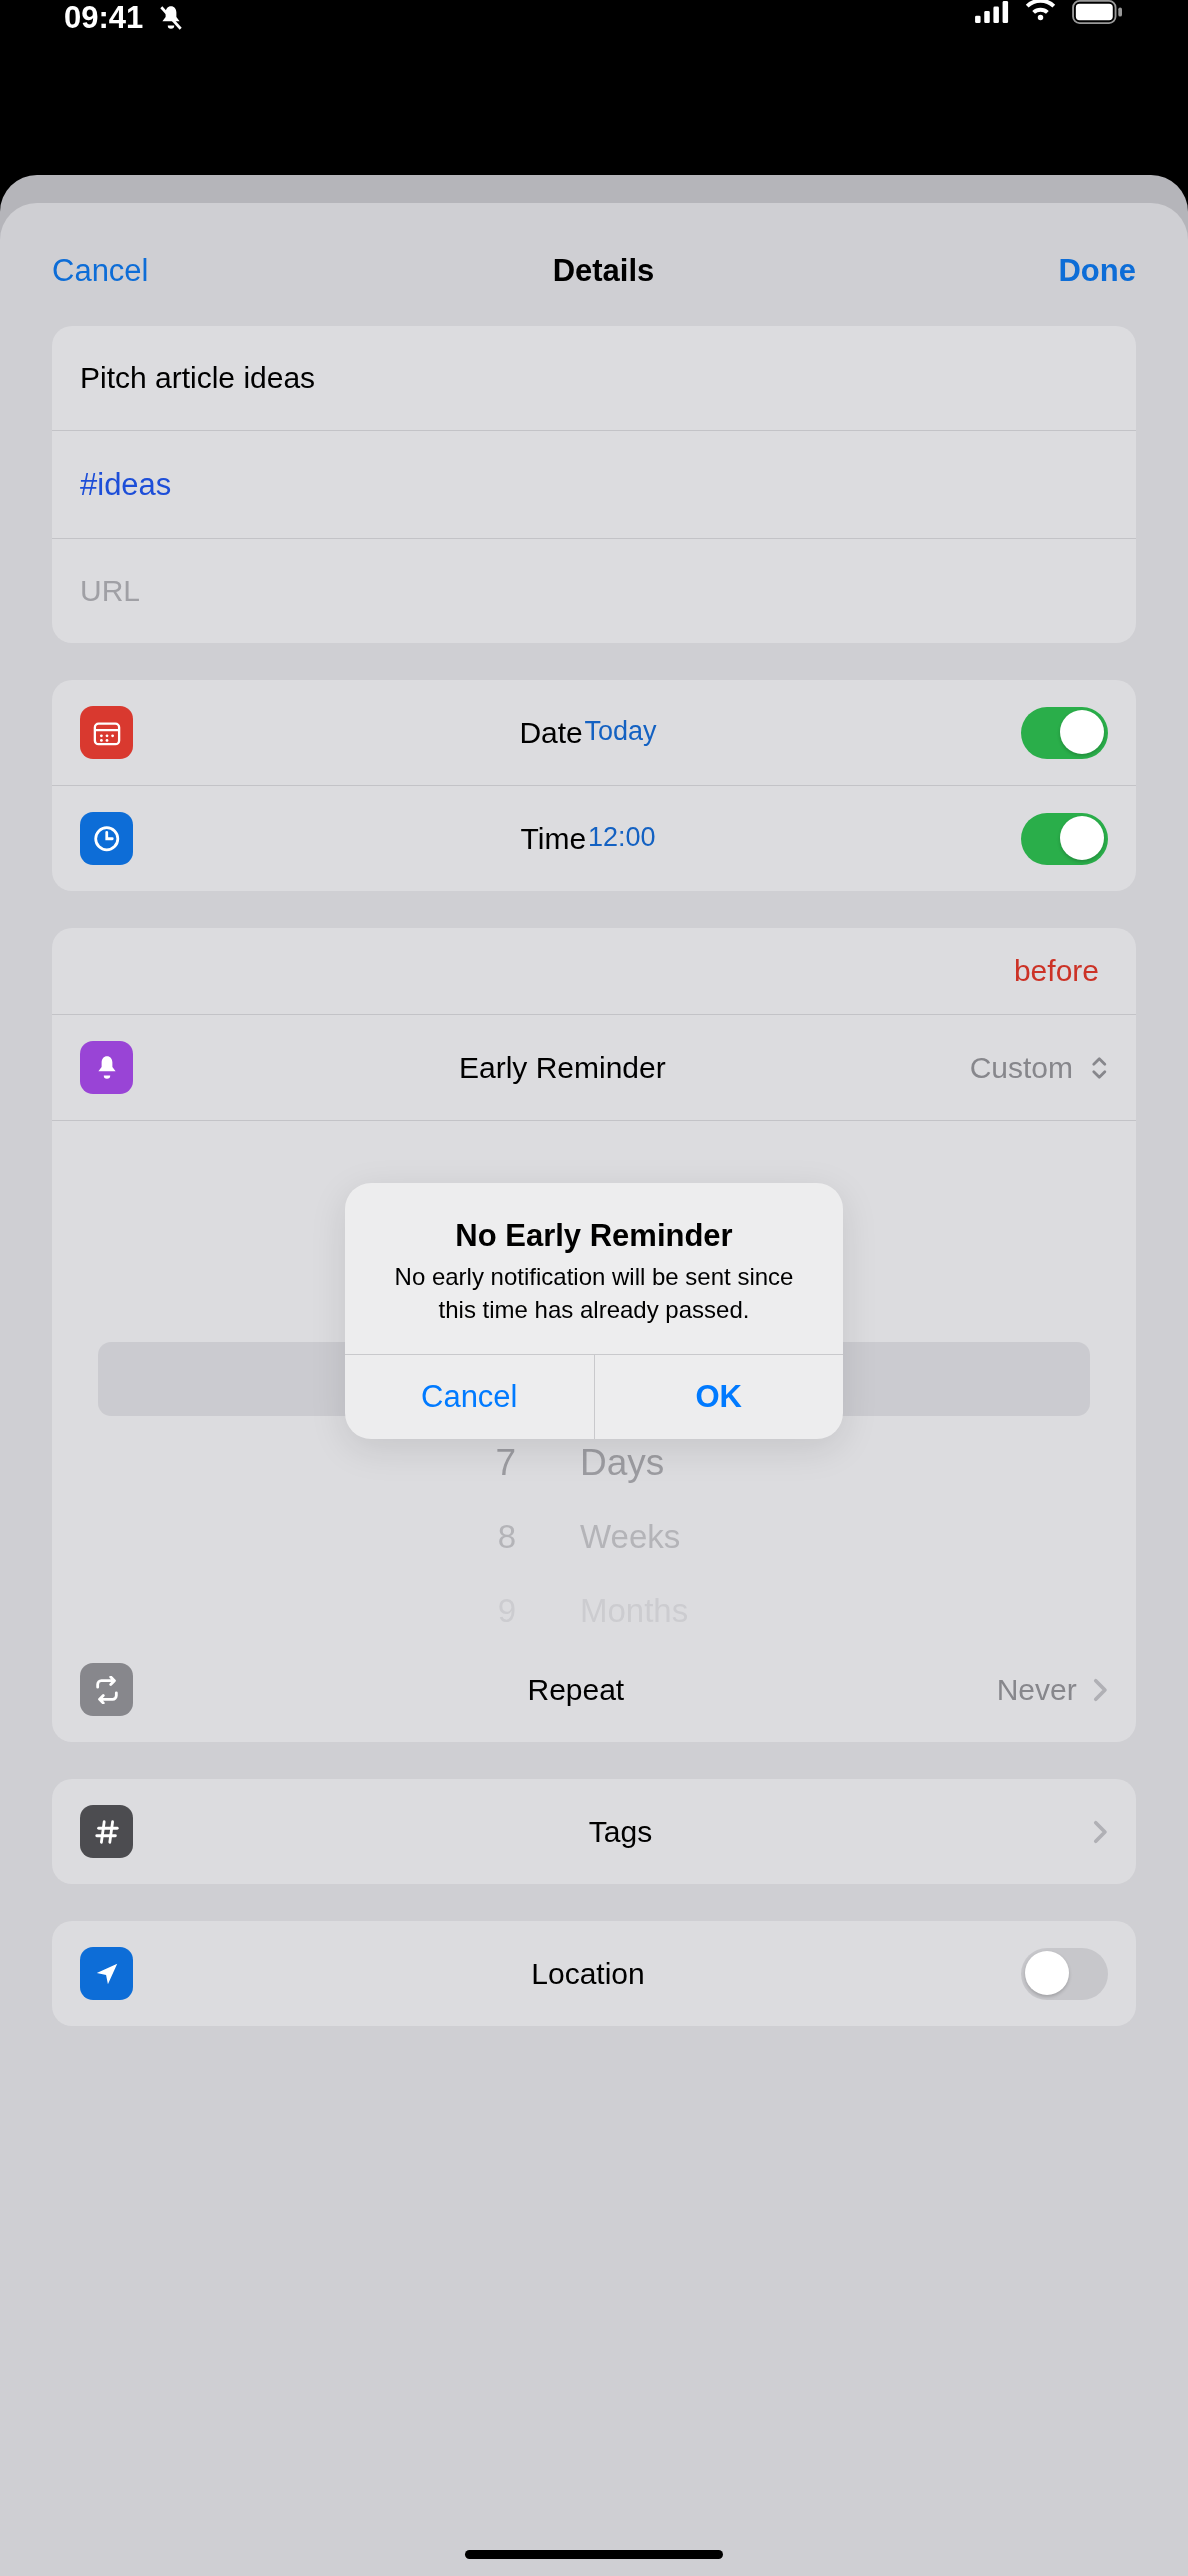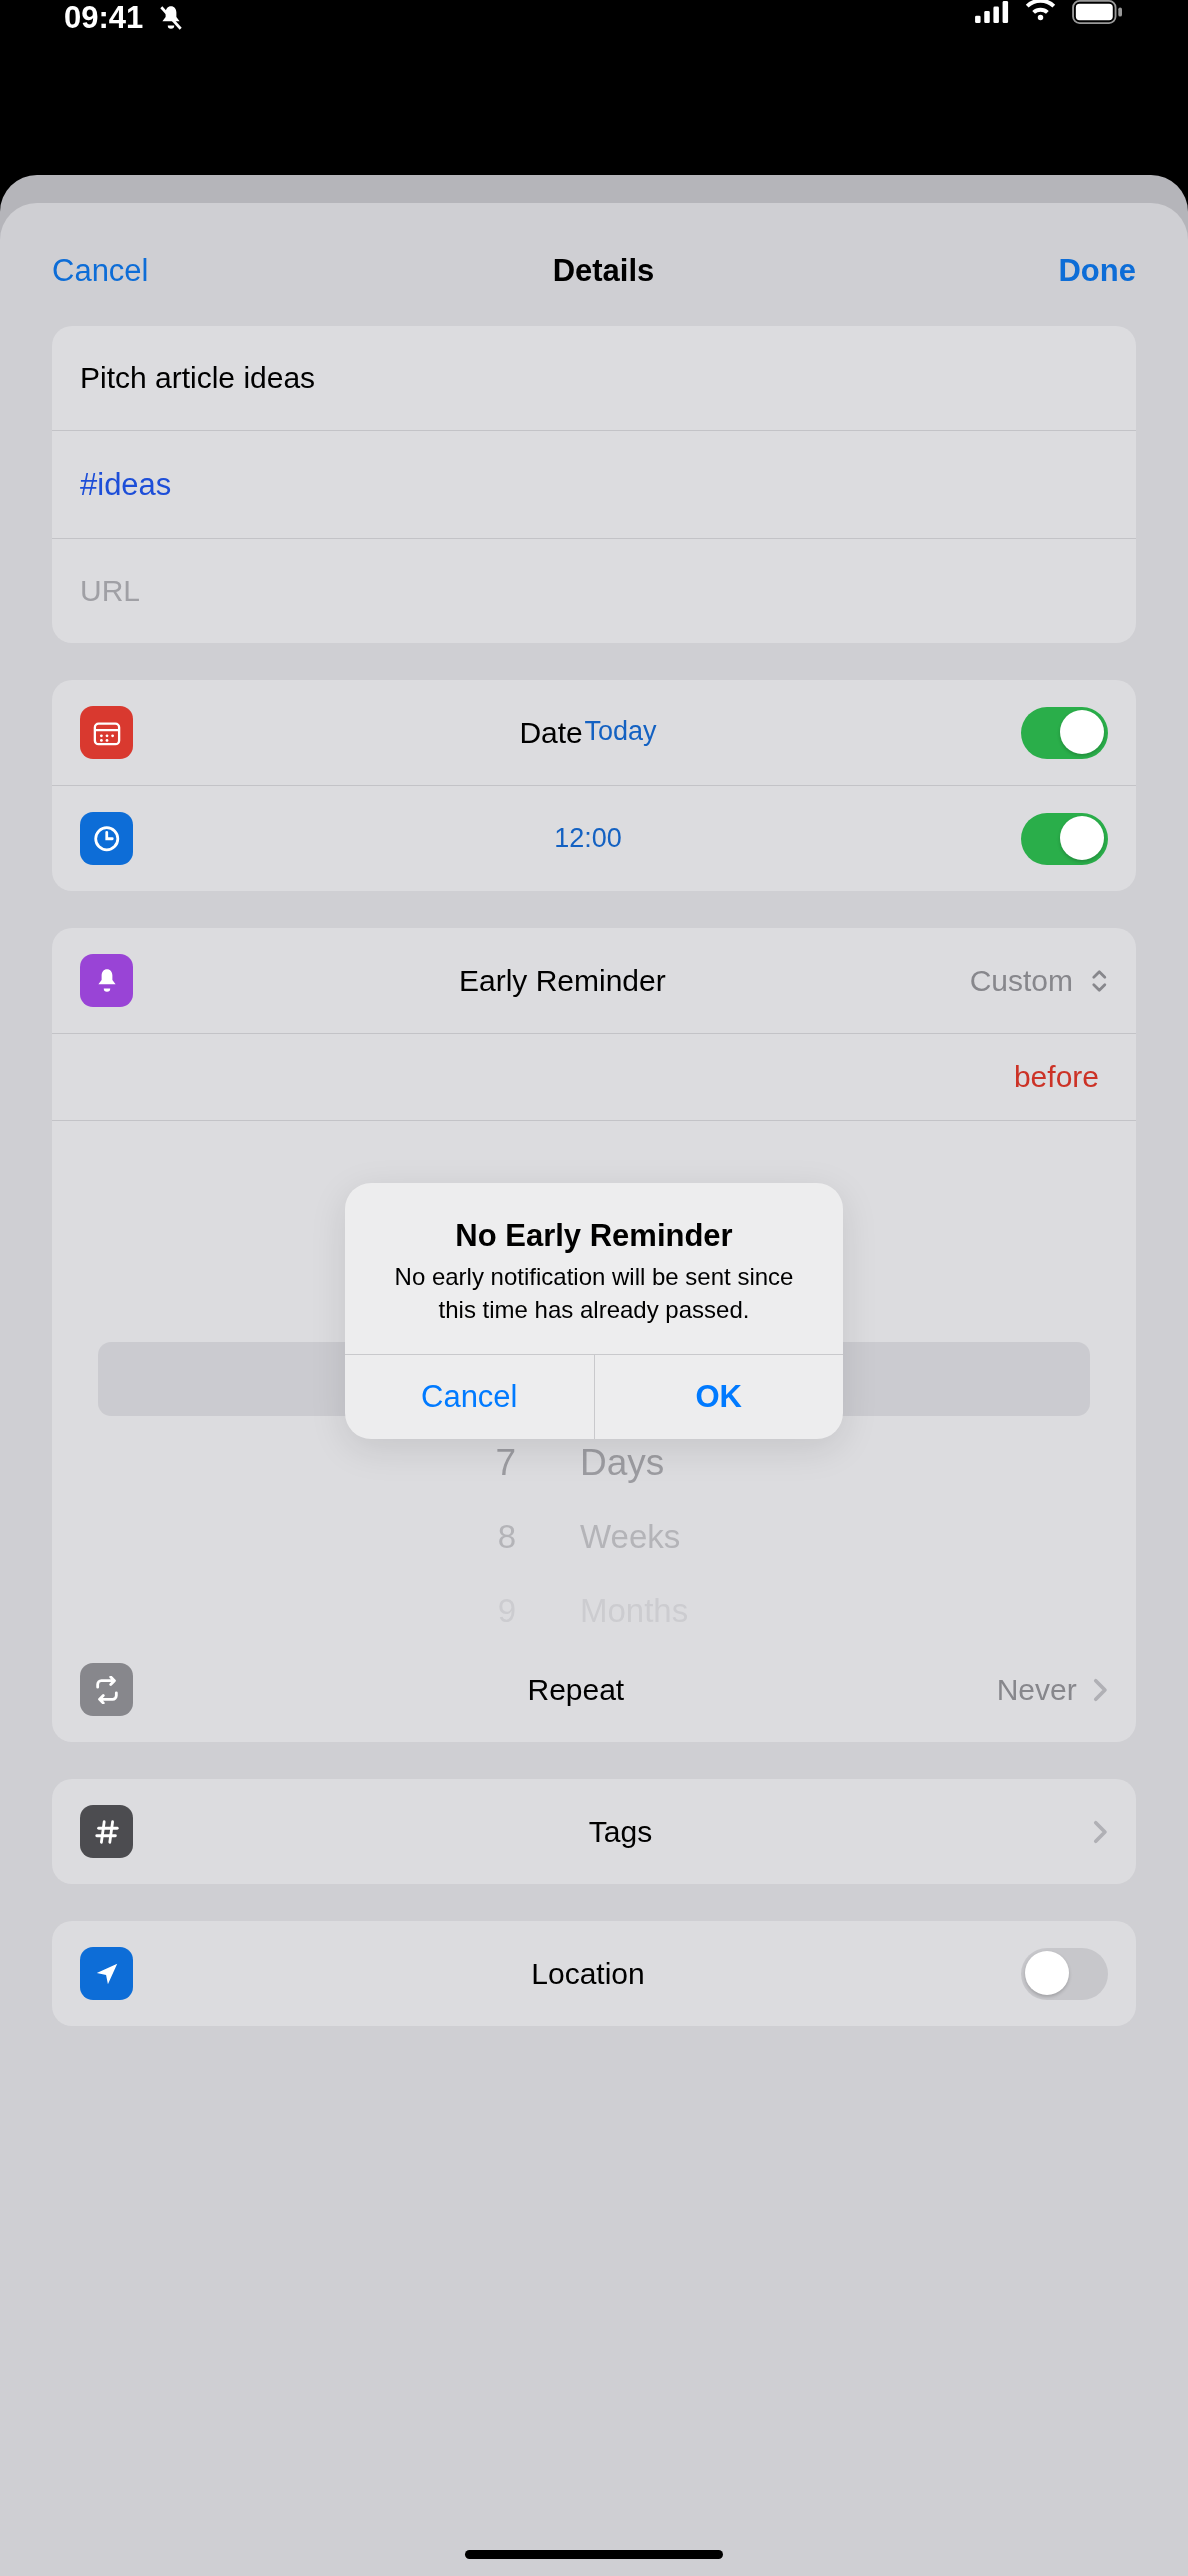--- a/index.html
+++ b/index.html
@@ -205,47 +205,48 @@
         </div>
     </div>
     <div class="row">
       <div class="row-icon icon-blue">
         <svg width="29.5" height="29.5" viewBox="0 0 32 32" fill="none" stroke="#fff" stroke-width="3">
             <circle cx="16" cy="16" r="12"></circle>
             <path d="M16 9v7h6" stroke-linecap="round"></path>
           </svg>
       </div>
       <div class="row-body">
+        <span class="row-title">Time</span>
         <span class="row-sub">12:00</span>
       </div>
       <div class="toggle toggle-on">
           <div class="knob"></div>
         </div>
     </div>
   </div>
 
   <div class="card">
+    <div class="row before-row" style="padding-right:37px;">
+      <span class="before-text">before</span>
+    </div>
     <div class="row">
       <div class="row-icon icon-purple">
         <svg width="26" height="28" viewBox="0 0 24 26" fill="#fff">
             <path d="M12 2c-3 0-5 2.5-5 6v4l-3 4h16l-3-4V8c0-3.5-2-6-5-6zM9 20a3 3 0 006 0H9z"></path>
           </svg>
       </div>
       <div class="row-body">
         <span class="row-title">Early Reminder</span>
       </div>
       <span class="row-value">Custom</span>
       <span class="updown">
         <svg width="16.6" height="26" viewBox="0 0 18 28" fill="none" stroke="#87878c" stroke-width="3" stroke-linecap="round" stroke-linejoin="round">
             <path d="M3 10l6-6 6 6M3 18l6 6 6-6"></path>
           </svg>
       </span>
-    </div>
-    <div class="row before-row" style="padding-right:37px;">
-      <span class="before-text">before</span>
     </div>
 
     <div class="picker-wrap" style="position:relative; height:516px;">
       <div class="picker-sel"></div>
       <div class="picker-rows" style="position:absolute; inset:0; display:flex; justify-content:center; gap:64px; align-items:flex-start;">
         <div class="picker-col num">
           <span class="picker-item p-fade-1" style="margin-top:83px;">4</span>
           <span class="picker-item p-fade-2">5</span>
           <span class="picker-item p-sel">6</span>
           <span class="picker-item p-fade-2">7</span>

